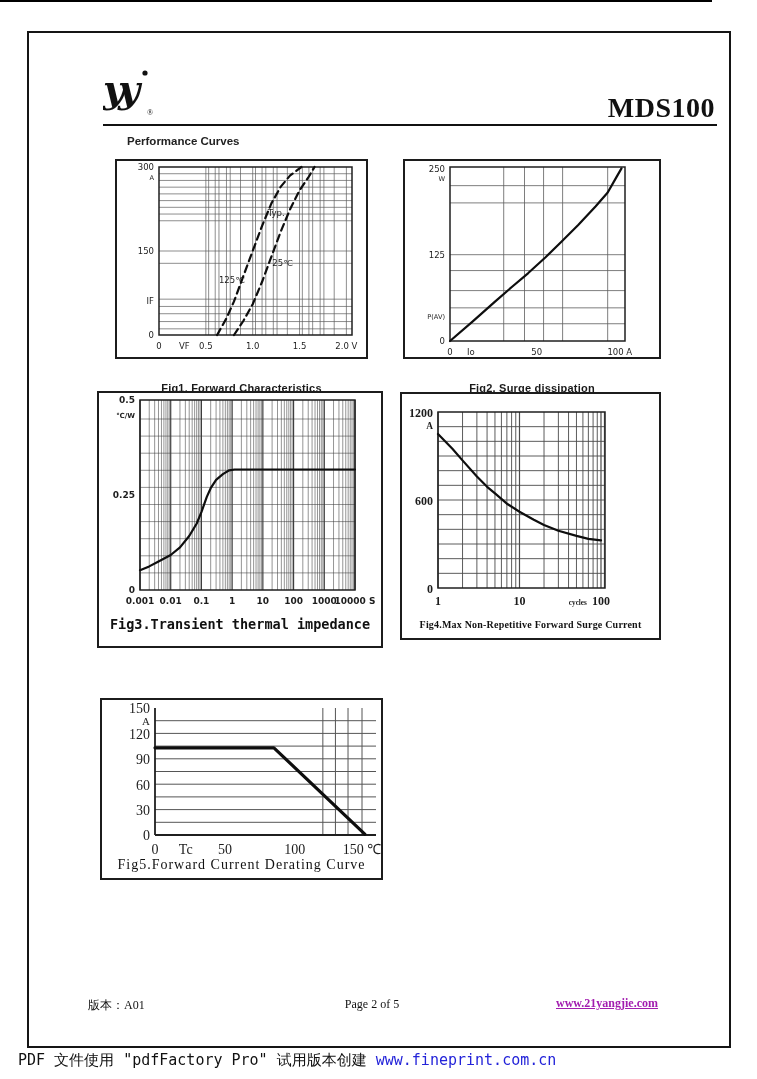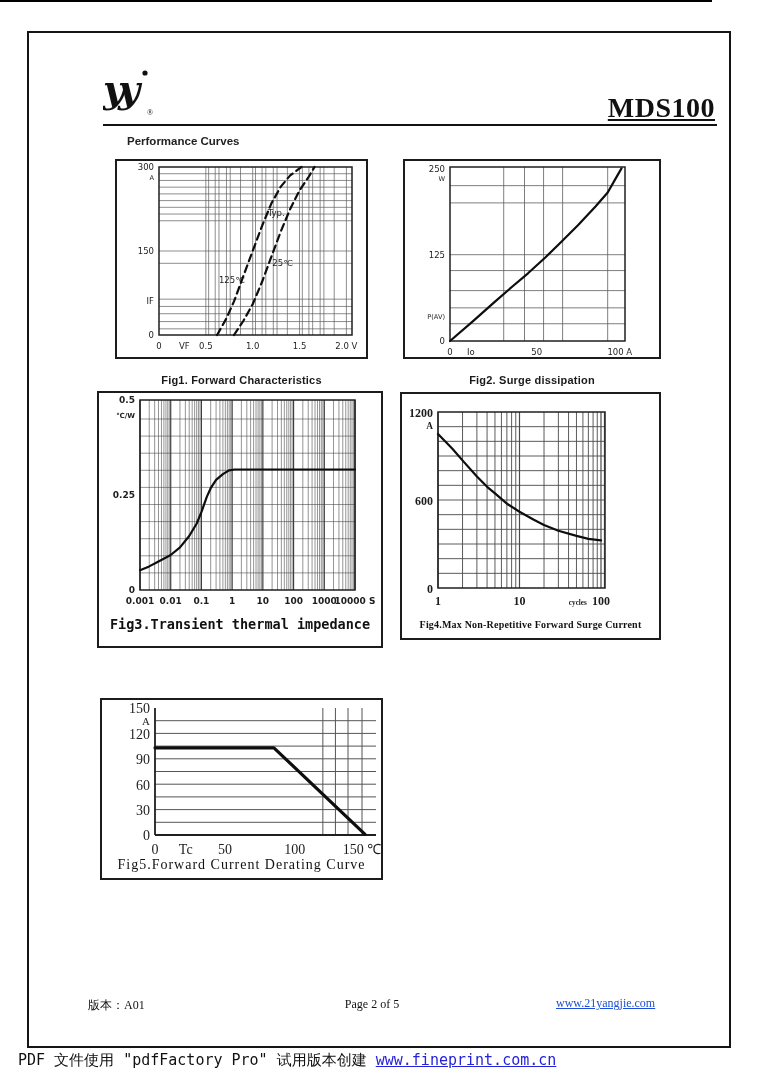--- a/index.html
+++ b/index.html
@@ -4,37 +4,37 @@
 <style>
   html,body{margin:0;padding:0;background:#fff;}
   .page{position:relative;width:757px;height:1079px;background:#fff;overflow:hidden;
         font-family:"Liberation Serif", serif;color:#111;}
   .abs{position:absolute;}
   .top-edge{left:0;top:0;width:712px;height:2px;background:#000;}
   .page-border{left:27px;top:31px;width:700px;height:1013px;border:2.5px solid #151515;}
   .header{left:88px;top:66px;width:614px;height:58px;border-bottom:2.2px solid #111;margin-left:15px;}
   .logo{position:absolute;left:0;top:2px;}
   .title{position:absolute;right:2px;bottom:0px;font:bold 28px "Liberation Serif", serif;
-         text-decoration:underline;letter-spacing:.5px;}
+         letter-spacing:.5px;}
   .section-heading{left:127px;top:135px;font:bold 11.5px "Liberation Sans", sans-serif;color:#222;}
   .fig{position:absolute;}
   .chart-box{position:relative;box-sizing:border-box;border:2px solid #1c1c1c;background:#fff;}
   .chart-host{position:absolute;inset:0;}
   .caption{text-align:center;color:#1a1a1a;}
-  .cap-sans{font:bold 11px "Liberation Sans", sans-serif;margin-top:15px;letter-spacing:.2px;}
+  .cap-sans{font:bold 11px "Liberation Sans", sans-serif;margin-top:23px;letter-spacing:.2px;}
   .caption-in{position:absolute;left:0;right:0;text-align:center;color:#111;}
   .cap-mono{font:bold 13.5px "DejaVu Sans Mono", monospace;bottom:14px;}
   .cap-serif-sm{font:bold 10px "Liberation Serif", serif;bottom:8px;letter-spacing:.2px;}
   .cap-serif{font:14px "Liberation Serif", serif;bottom:5px;letter-spacing:1px;}
   .footer-item{font:12px "Liberation Serif", serif;color:#111;}
   .footer-version{left:88px;top:997px;}
   .footer-page{left:272px;top:997px;width:200px;text-align:center;}
   .footer-site{left:556px;top:996px;text-decoration:underline;cursor:pointer;}
   .banner{left:18px;top:1051px;font:15px "DejaVu Sans Mono", monospace;color:#111;white-space:nowrap;}
-  .banner a{text-decoration:underline;cursor:pointer;}
+  .banner a{cursor:pointer;}
   svg text{user-select:none;}
 </style>
 </head>
 <body>
 
 <div class="page">
 
   <div class="abs top-edge"></div>
   <div class="abs page-border"></div>
 
@@ -318,17 +318,17 @@
             <text x="48" y="114.91999999999999" text-anchor="end" fill="#1d1d1d" font-size="14" font-family="&quot;Liberation Serif&quot;, serif" font-weight="normal">30</text>
             <text x="48" y="140.32" text-anchor="end" fill="#1d1d1d" font-size="14" font-family="&quot;Liberation Serif&quot;, serif" font-weight="normal">0</text>
             <path d="M53.0 47.8 L171.9 47.8 L262.8 134.2" fill="none" stroke="#0e0e0e" stroke-width="3.2" stroke-linecap="round" stroke-linejoin="round"></path>
           </svg></div>
       <div class="caption-in cap-serif">Fig5.Forward Current Derating Curve</div>
     </div>
   </div>
 
   <div class="abs footer-item footer-version">版本：A01</div>
   <div class="abs footer-item footer-page">Page 2 of 5</div>
-  <div class="abs footer-item footer-site" style="color: #1d4ed8;">www.21yangjie.com</div>
+  <div class="abs footer-item footer-site" style="color: #a21caf; font-weight: bold;">www.21yangjie.com</div>
 
   <div class="abs banner"><span>PDF 文件使用 "pdfFactory Pro" 试用版本创建 </span><a style="color: rgb(35, 35, 217);">www.fineprint.com.cn</a></div>
 
 </div>
 
 </body></html>

